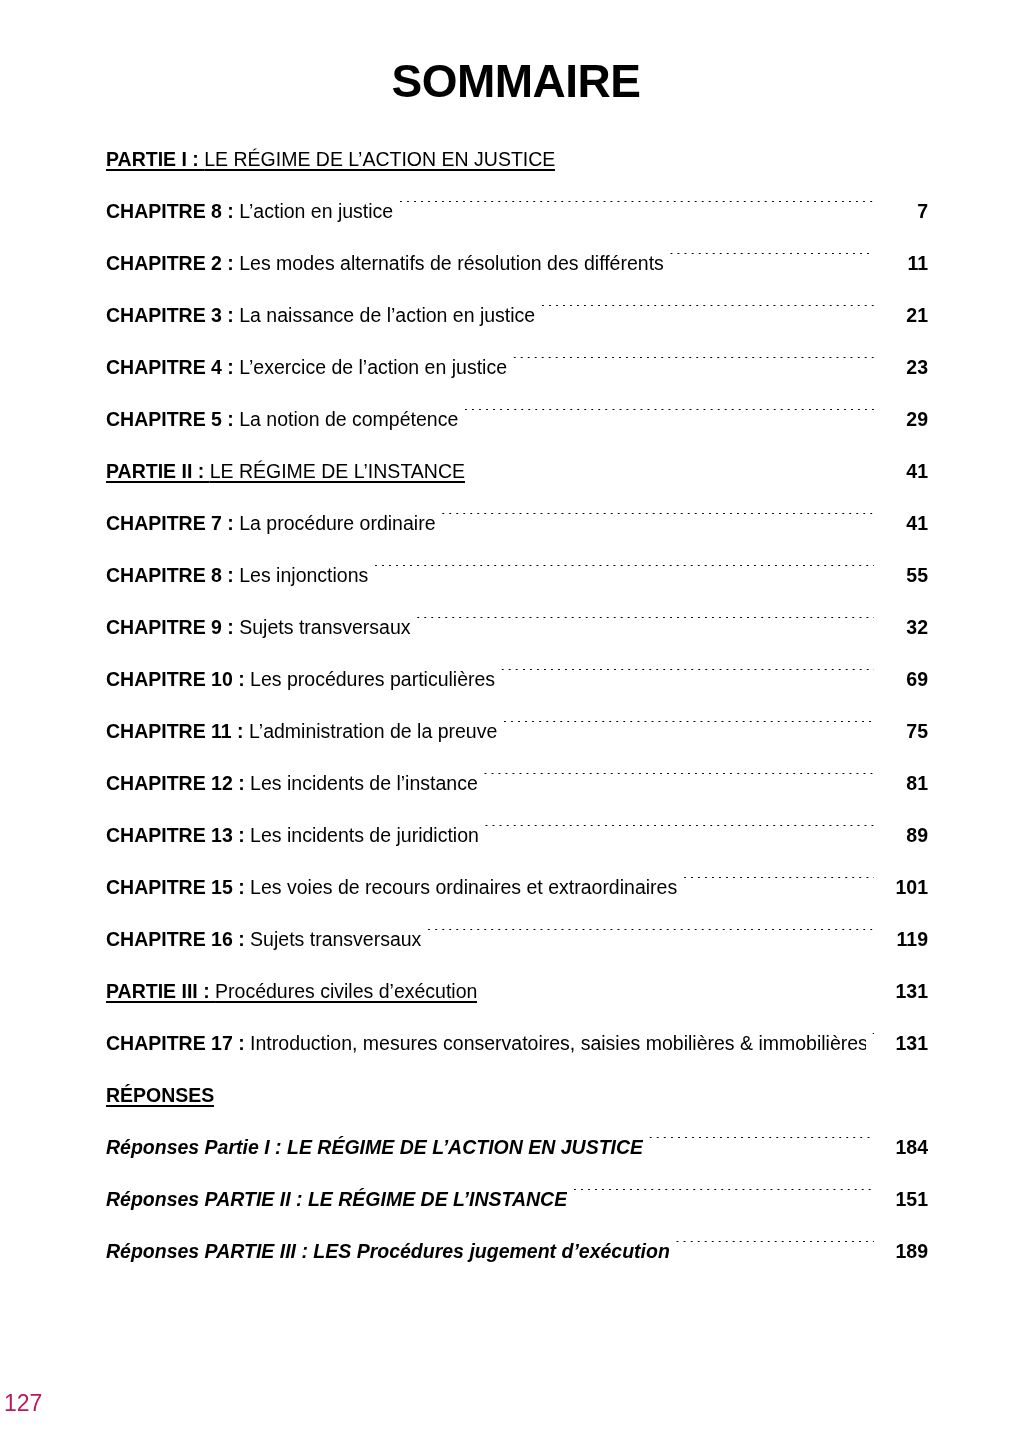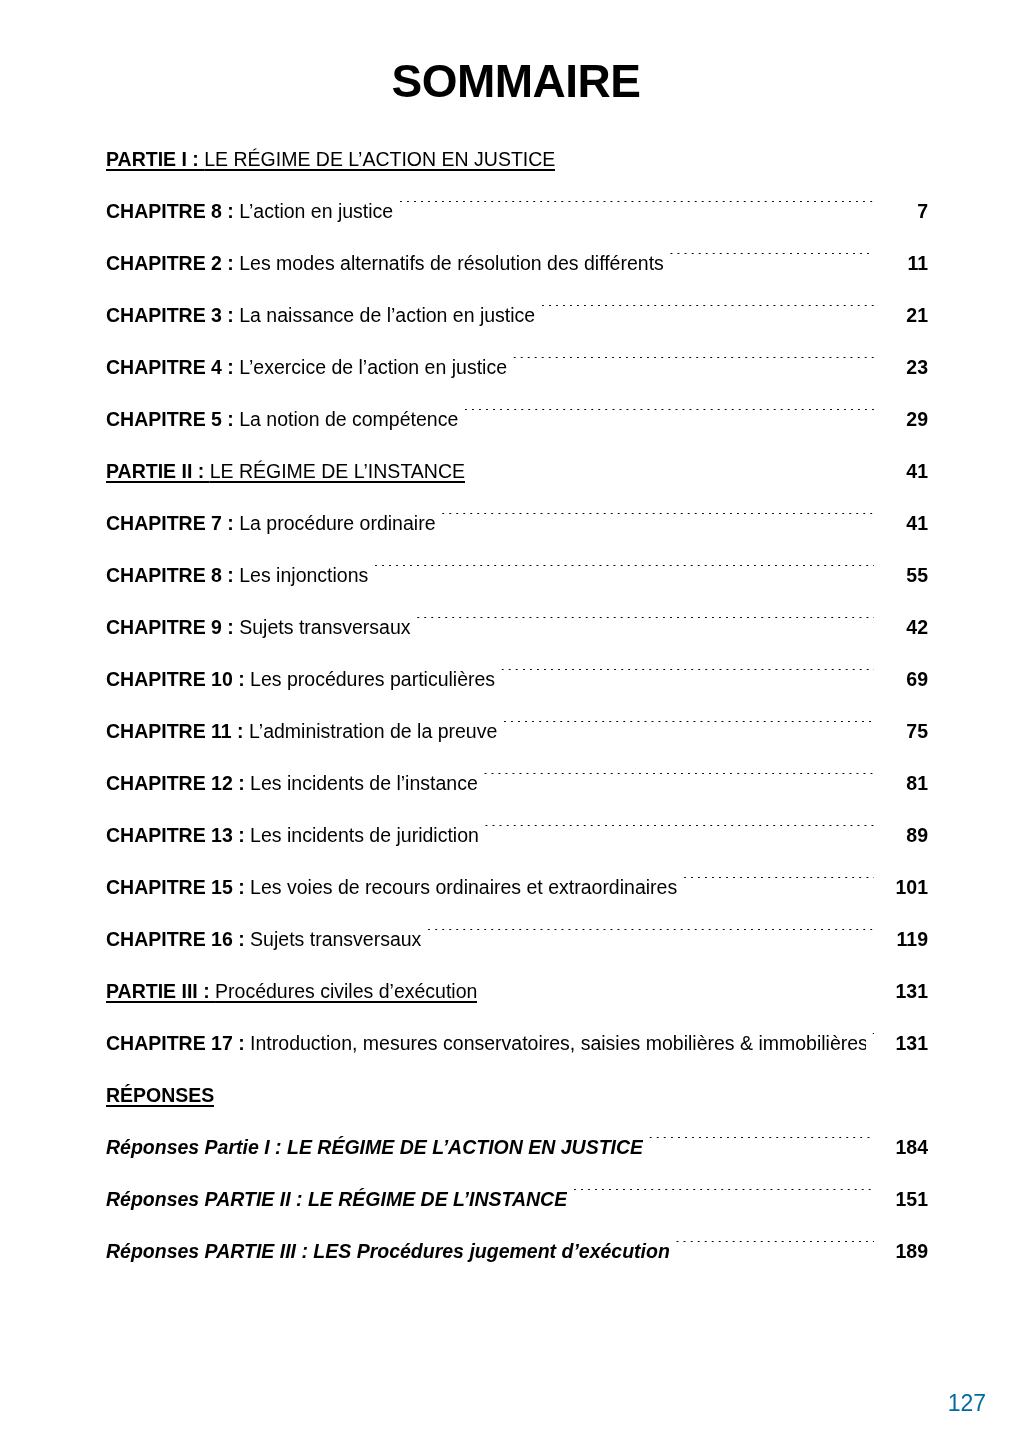--- a/index.html
+++ b/index.html
@@ -129,24 +129,24 @@
     font-style: italic;
     margin-top: 20px;
   }
 
   
   .folio {
     position: absolute;
     left: 0;
     top: 1390px;
     width: 982px;
-    text-align: right;
+    text-align: left;
     font-size: 23px;
     font-weight: 400;
-    color: #0369a1;
+    color: #be185d;
   }
 </style>
 </head>
 <body>
 
 <div class="page">
 
   <div class="doc-title">SOMMAIRE</div>
 
   <div class="toc" id="toc-list">
@@ -191,21 +191,21 @@
         <span class="pnum">41</span>
       </div>
       <div class="toc-row chapter">
         <span class="label"><span class="pref">CHAPITRE 8 : </span><span class="ttl">Les injonctions</span></span>
         <span class="leader"></span>
         <span class="pnum">55</span>
       </div>
       <div class="toc-row chapter">
         <span class="label"><span class="pref">CHAPITRE 9 : </span><span class="ttl">Sujets transversaux</span></span>
         <span class="leader"></span>
-        <span class="pnum">42</span>
+        <span class="pnum">32</span>
       </div>
       <div class="toc-row chapter">
         <span class="label"><span class="pref">CHAPITRE 10 : </span><span class="ttl">Les procédures particulières</span></span>
         <span class="leader"></span>
         <span class="pnum">69</span>
       </div>
       <div class="toc-row chapter">
         <span class="label"><span class="pref">CHAPITRE 11 : </span><span class="ttl">L’administration de la preuve</span></span>
         <span class="leader"></span>
         <span class="pnum">75</span>

